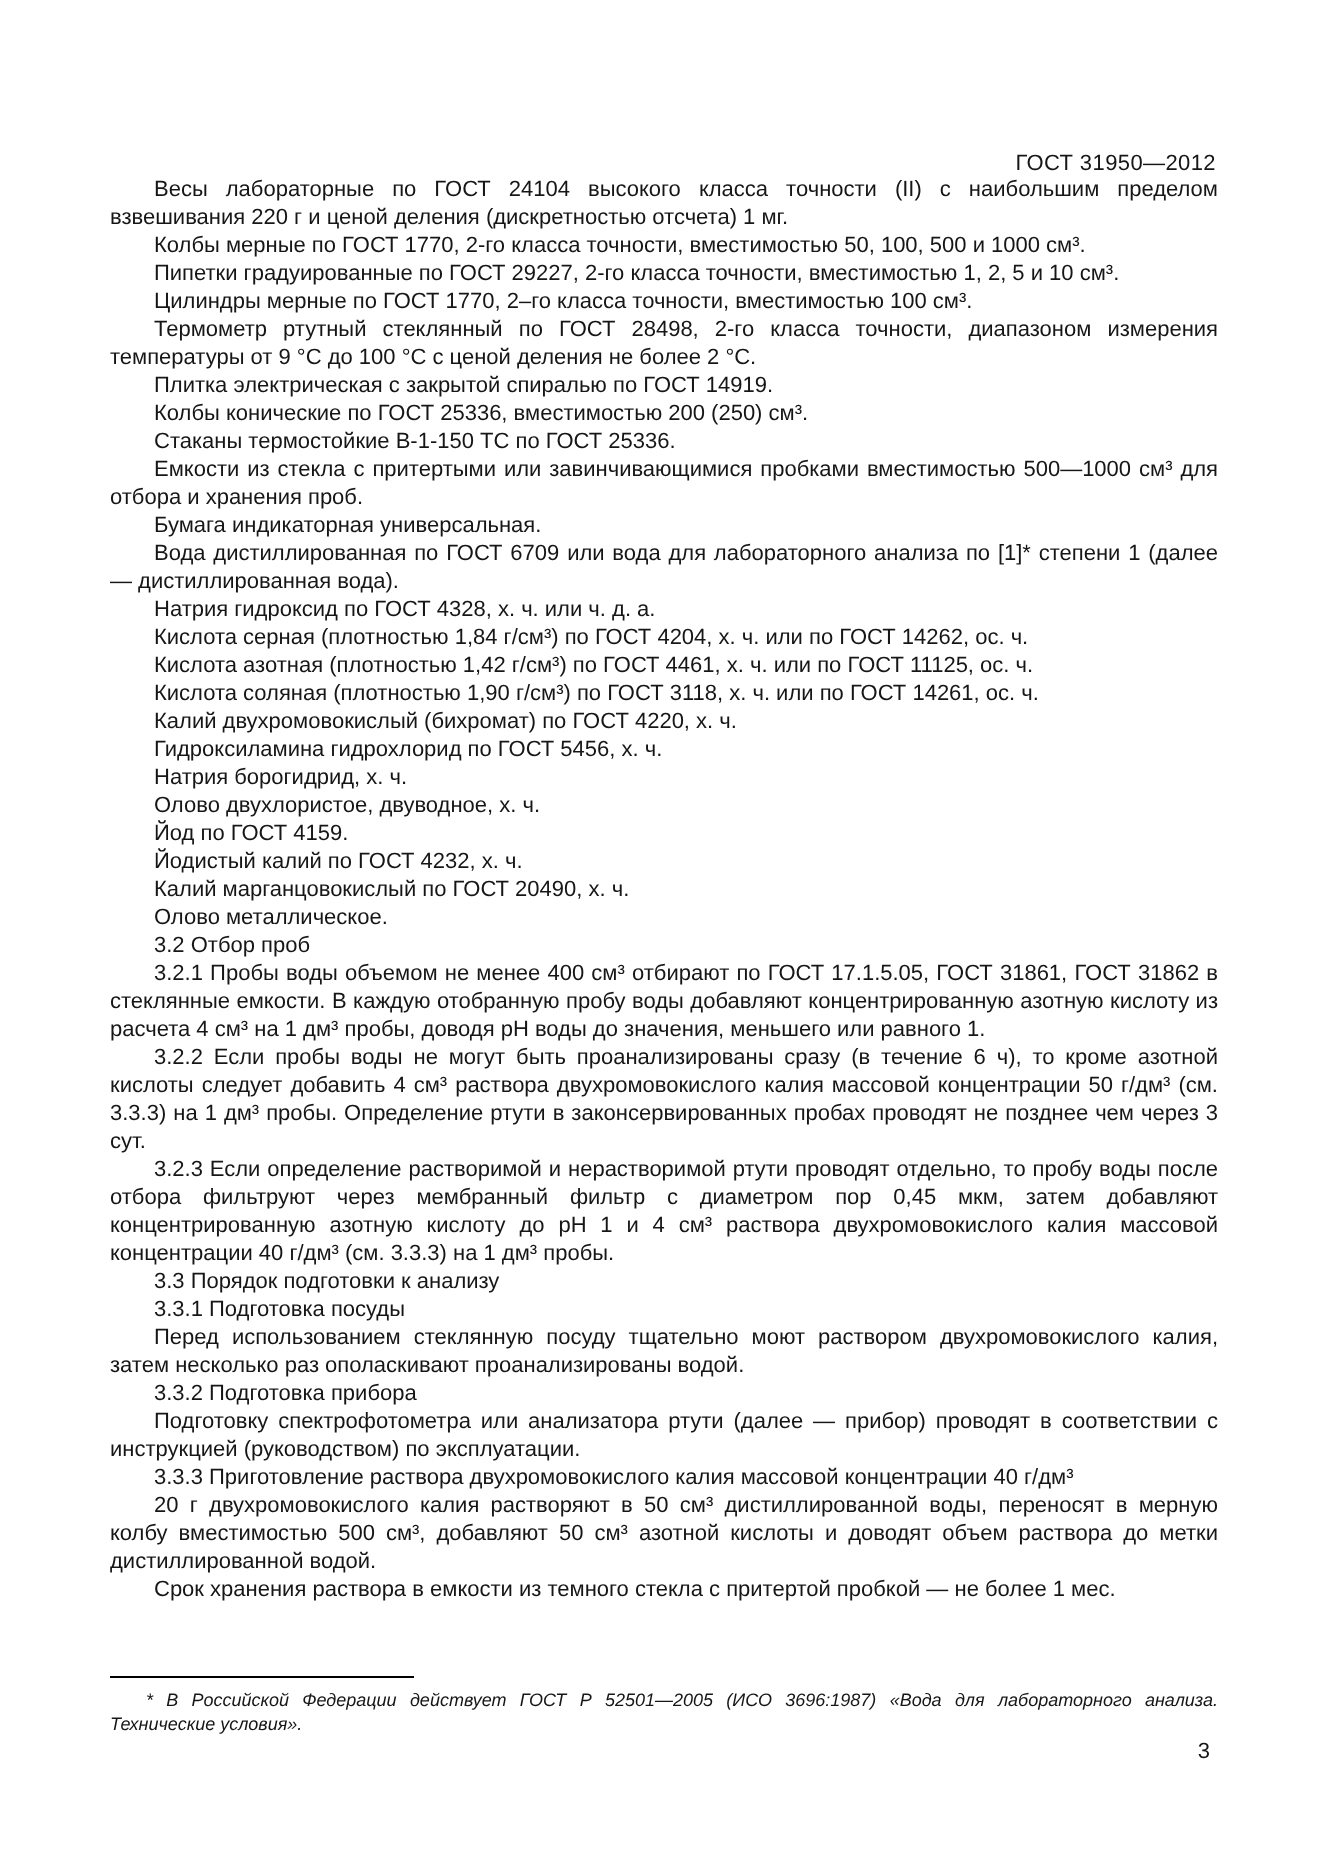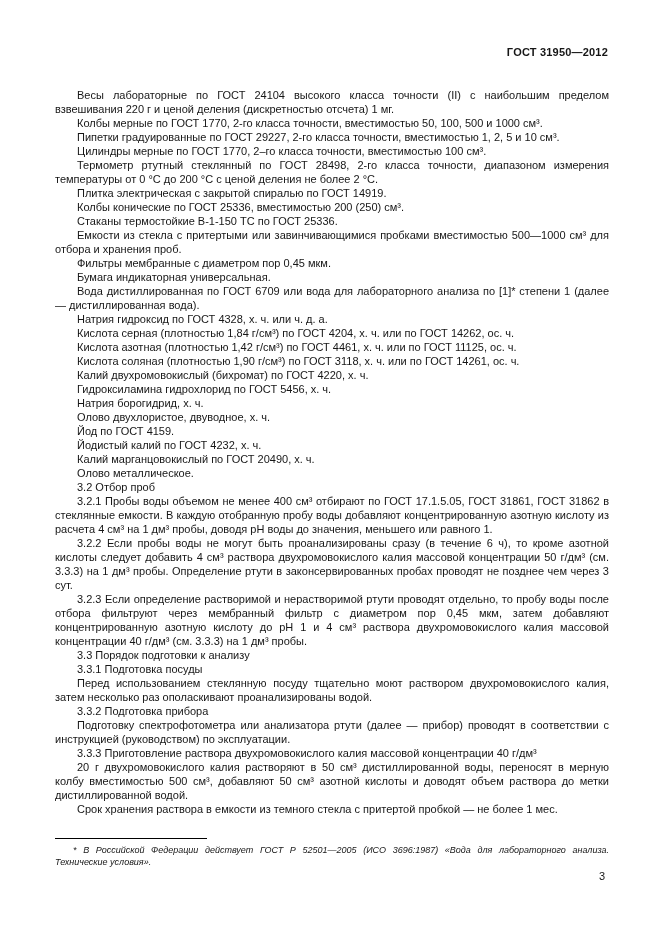--- a/index.html
+++ b/index.html
@@ -8,24 +8,24 @@
     width: 661px;
     height: 936px;
     background: #ffffff;
     color: #161616;
     font-family: "Liberation Sans", sans-serif;
     position: relative;
     overflow: hidden;
   }
   .doc-header {
     position: absolute;
-    top: 46px;
+    top: 76px;
     right: 53px;
     font-size: 11px;
-    font-weight: bold;
+    font-weight: normal;
     letter-spacing: 0.2px;
     padding-left: 41px;
   }
   .content {
     position: absolute;
     top: 88px;
     left: 55px;
     width: 554px;
     font-size: 11px;
     line-height: 14px;
@@ -70,26 +70,25 @@
 
 <div class="page">
 
   <div class="doc-header">ГОСТ 31950—2012</div>
 
   <div class="content">
     <p>Весы лабораторные по ГОСТ 24104 высокого класса точности (II) с наибольшим пределом взвешивания 220 г и ценой деления (дискретностью отсчета) 1 мг.</p>
     <p>Колбы мерные по ГОСТ 1770, 2-го класса точности, вместимостью 50, 100, 500 и 1000 см³.</p>
     <p>Пипетки градуированные по ГОСТ 29227, 2-го класса точности, вместимостью 1, 2, 5 и 10 см³.</p>
     <p>Цилиндры мерные по ГОСТ 1770, 2–го класса точности, вместимостью 100 см³.</p>
-    <p>Термометр ртутный стеклянный по ГОСТ 28498, 2-го класса точности, диапазоном измерения температуры от 0 °С до 200 °С с ценой деления не более 2 °С.</p>
+    <p>Термометр ртутный стеклянный по ГОСТ 28498, 2-го класса точности, диапазоном измерения температуры от 9 °С до 100 °С с ценой деления не более 2 °С.</p>
     <p>Плитка электрическая с закрытой спиралью по ГОСТ 14919.</p>
     <p>Колбы конические по ГОСТ 25336, вместимостью 200 (250) см³.</p>
     <p>Стаканы термостойкие В-1-150 ТС по ГОСТ 25336.</p>
     <p>Емкости из стекла с притертыми или завинчивающимися пробками вместимостью 500—1000 см³ для отбора и хранения проб.</p>
-    <p>Фильтры мембранные с диаметром пор 0,45 мкм.</p>
     <p>Бумага индикаторная универсальная.</p>
     <p>Вода дистиллированная по ГОСТ 6709 или вода для лабораторного анализа по [1]* степени 1 (далее — дистиллированная вода).</p>
     <p>Натрия гидроксид по ГОСТ 4328, х. ч. или ч. д. а.</p>
     <p>Кислота серная (плотностью 1,84 г/см³) по ГОСТ 4204, х. ч. или по ГОСТ 14262, ос. ч.</p>
     <p>Кислота азотная (плотностью 1,42 г/см³) по ГОСТ 4461, х. ч. или по ГОСТ 11125, ос. ч.</p>
     <p>Кислота соляная (плотностью 1,90 г/см³) по ГОСТ 3118, х. ч. или по ГОСТ 14261, ос. ч.</p>
     <p>Калий двухромовокислый (бихромат) по ГОСТ 4220, х. ч.</p>
     <p>Гидроксиламина гидрохлорид по ГОСТ 5456, х. ч.</p>
     <p>Натрия борогидрид, х. ч.</p>
     <p>Олово двухлористое, двуводное, х. ч.</p>

